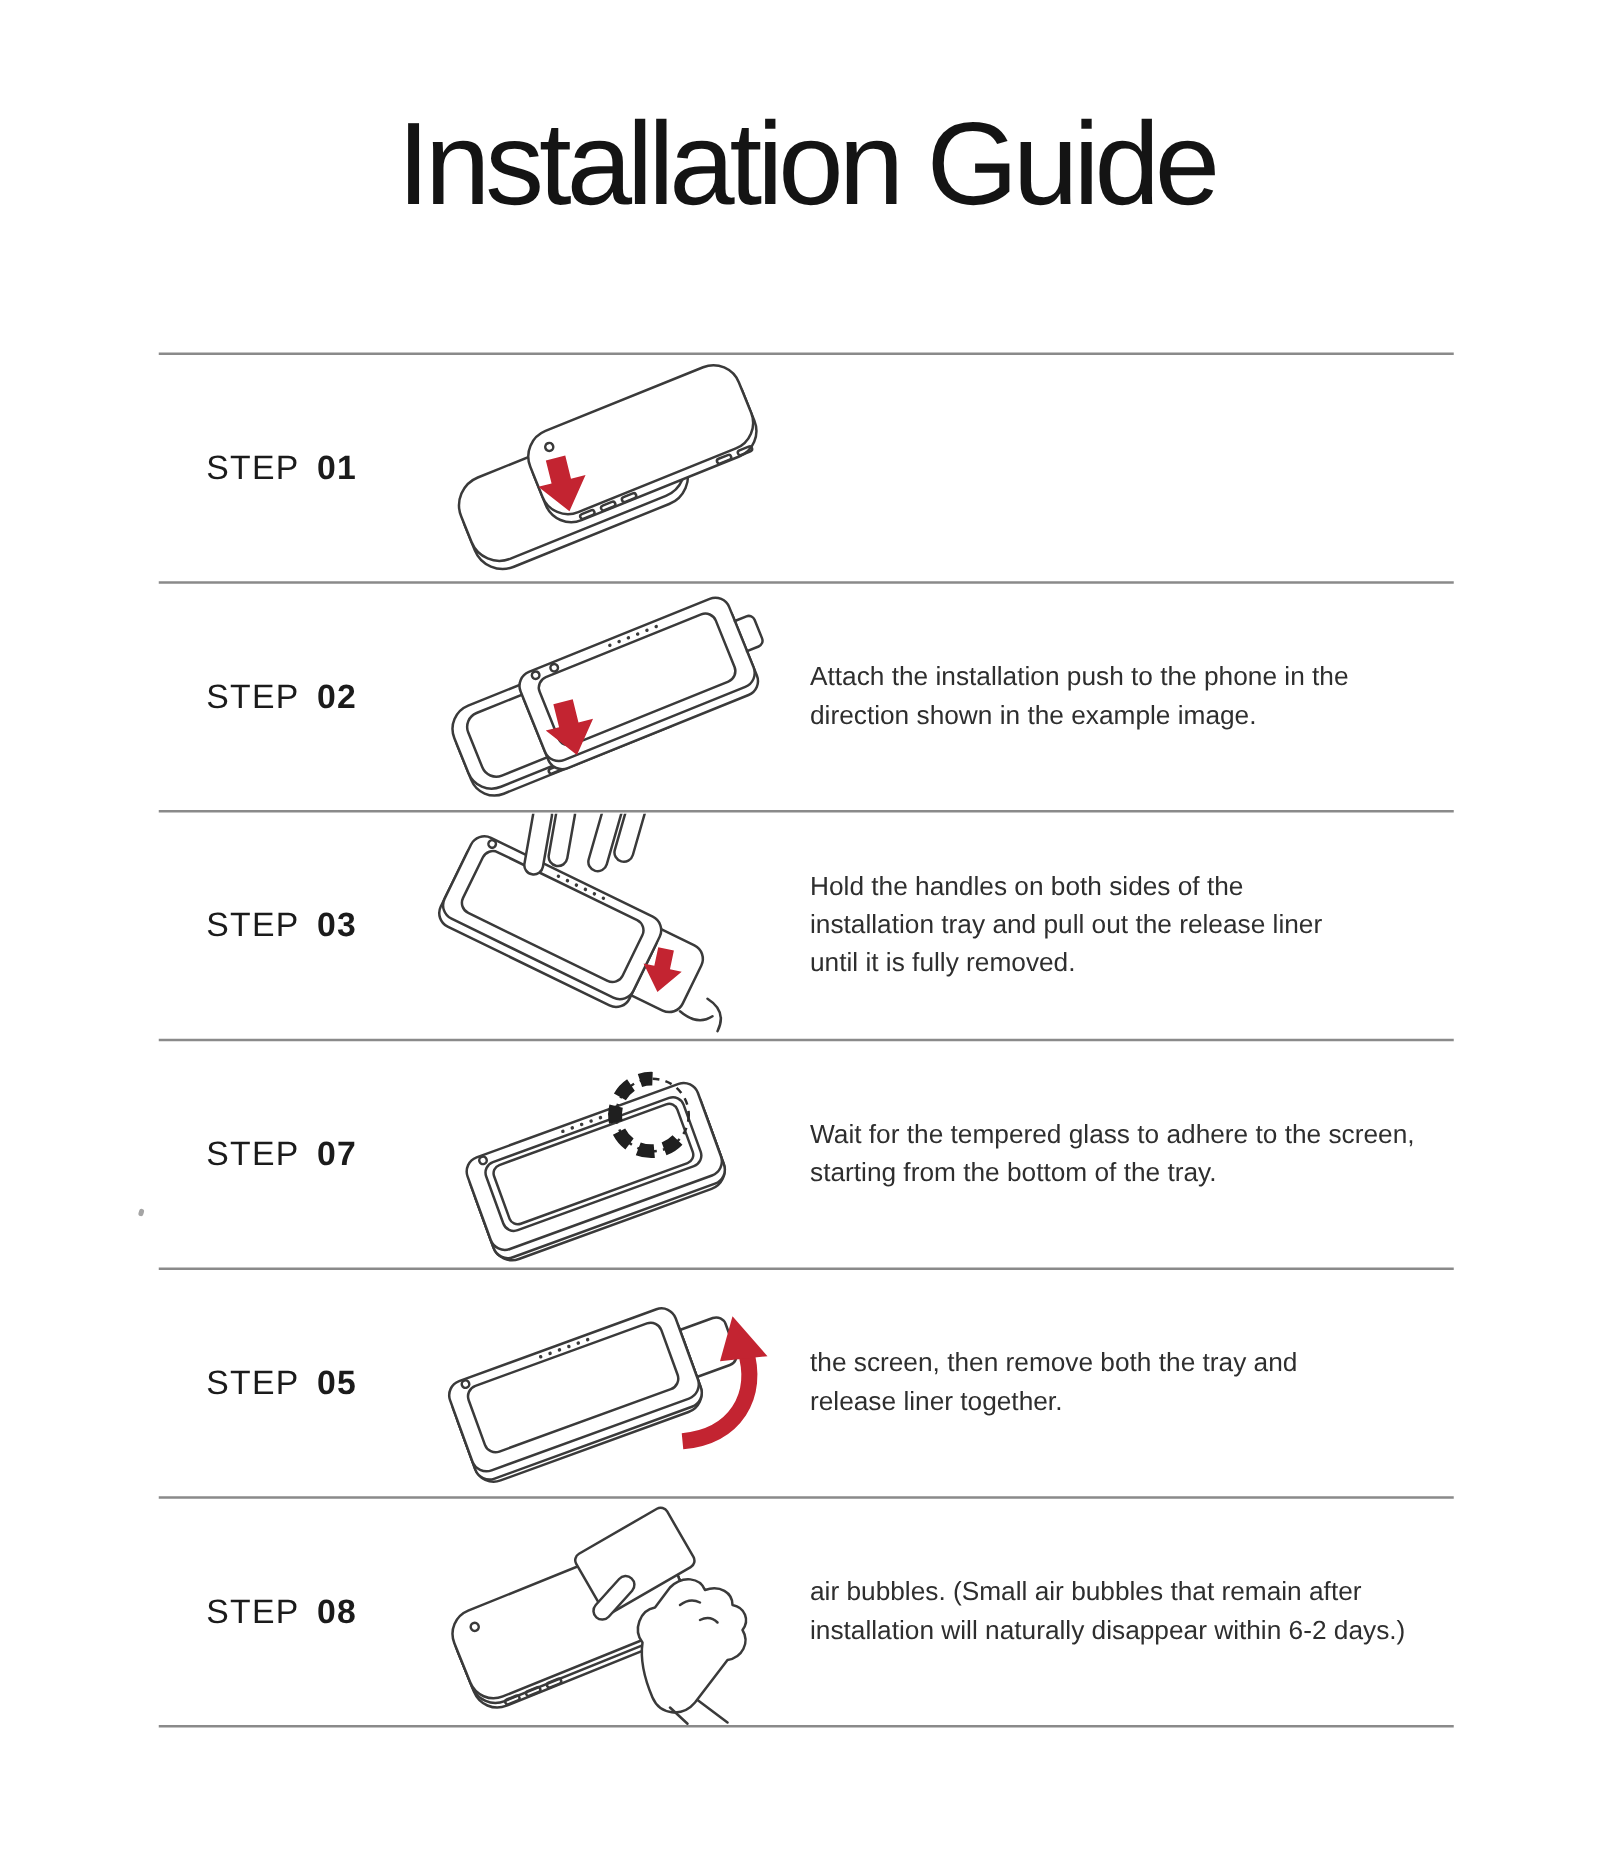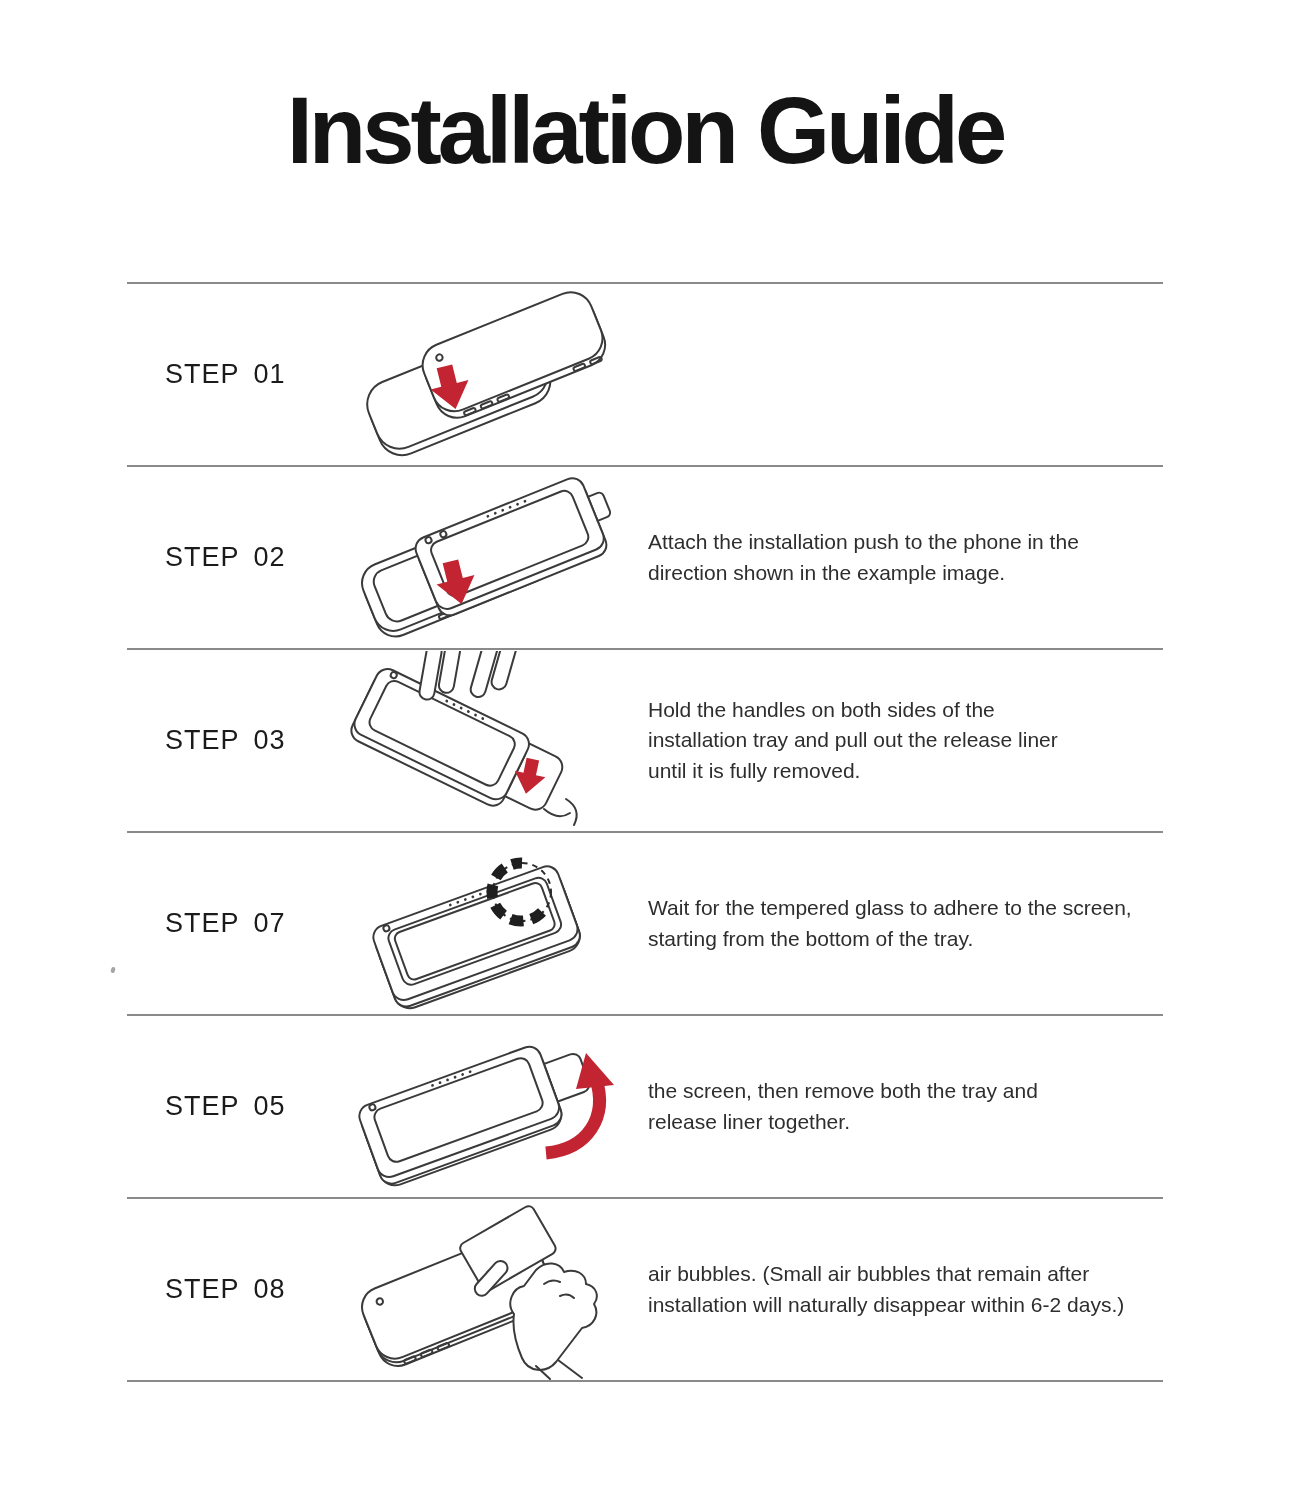--- a/index.html
+++ b/index.html
@@ -2,30 +2,30 @@
 <html><head>
 <meta charset="utf-8">
 <style>
   html,body{margin:0;padding:0;}
   body{
     width:1290px;height:1500px;background:#ffffff;position:relative;overflow:hidden;
     font-family:"Liberation Sans","DejaVu Sans",sans-serif;
   }
   .title{
     margin:84px 0 0 0;text-align:center;font-size:94px;line-height:1;
-    font-weight:700;letter-spacing:-4px;color:#141414;
+    font-weight:400;letter-spacing:-4px;color:#141414;
   }
   .rows{margin:104px 127px 0 127px;border-bottom:2px solid #8a8a8a;}
   .row{
     height:183px;box-sizing:border-box;border-top:2px solid #8a8a8a;
     display:grid;grid-template-columns:188px 330px 1fr;align-items:center;
   }
   .step-label{padding-left:38px;font-size:27px;color:#1b1b1b;white-space:nowrap;}
   .step-word{font-weight:400;letter-spacing:1px;}
-  .step-num{font-weight:400;margin-left:14px;letter-spacing:1px;}
+  .step-num{font-weight:700;margin-left:14px;letter-spacing:1px;}
   .illus{display:flex;justify-content:center;align-items:center;}
   .illus svg{display:block;}
   .desc{padding-left:3px;}
   .desc div{
     font-size:21px;line-height:30.5px;color:#2e2e2e;white-space:nowrap;
   }
   svg .ln{fill:#ffffff;stroke:#3a3a3a;stroke-width:2;stroke-linejoin:round;stroke-linecap:round;}
   svg .lnn{fill:none;stroke:#3a3a3a;stroke-width:2;stroke-linejoin:round;stroke-linecap:round;}
   .speck{position:absolute;left:111px;top:967px;width:4px;height:6px;background:#8f8f8f;border-radius:2px;transform:rotate(15deg);opacity:.8;}
 </style>

